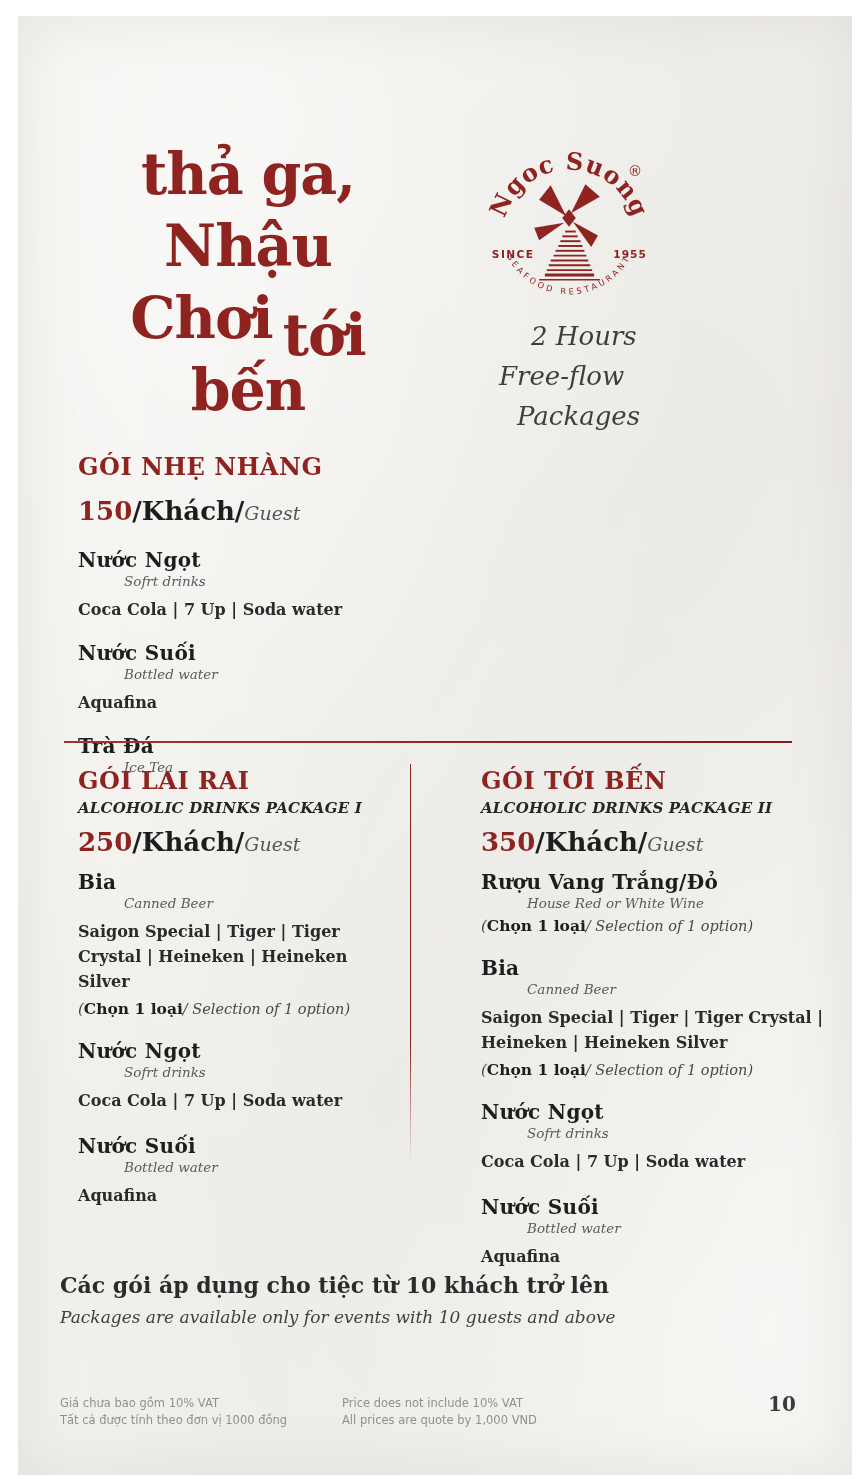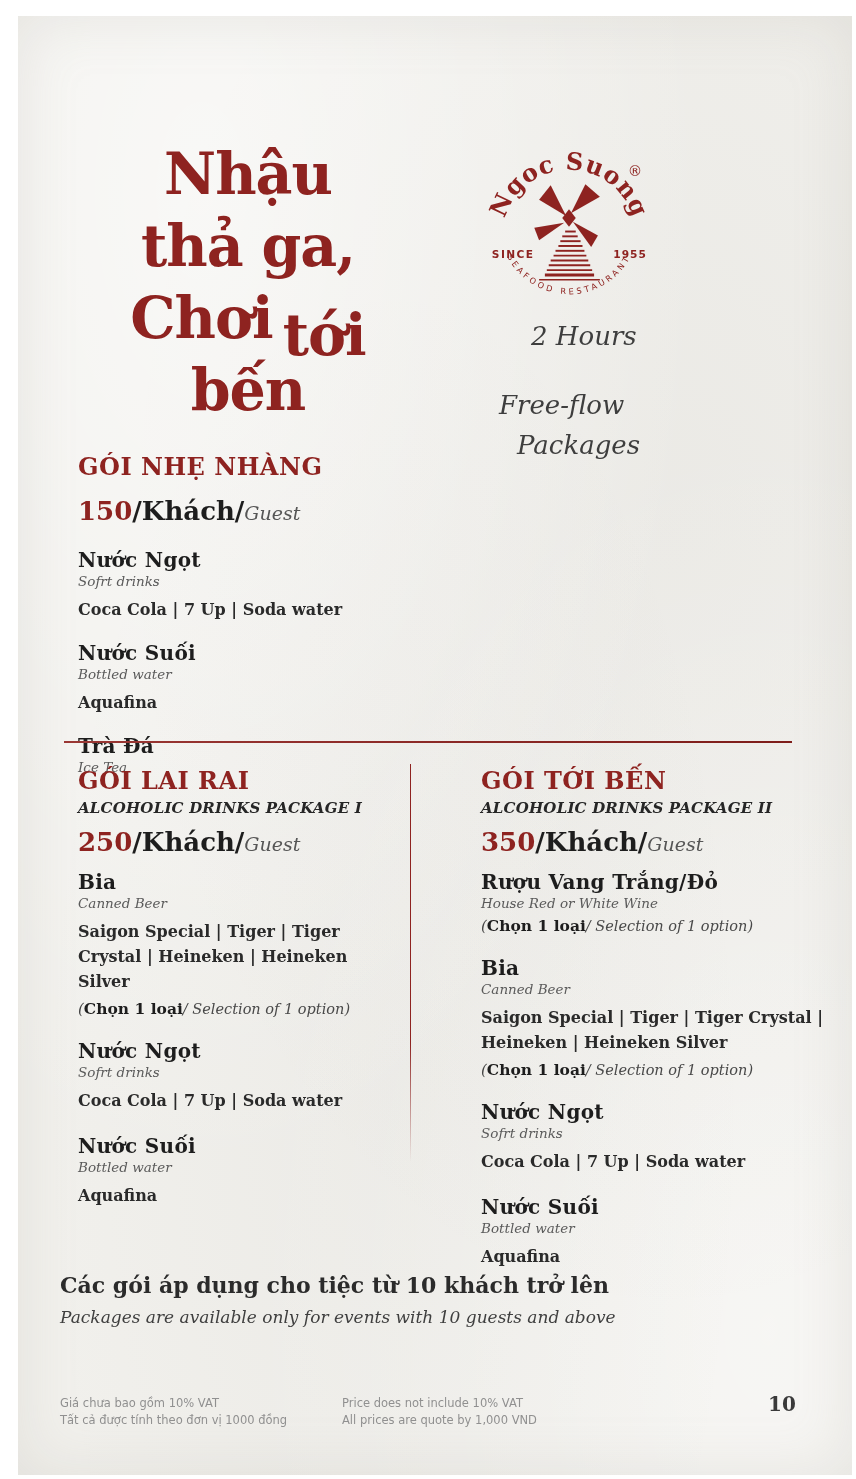--- a/index.html
+++ b/index.html
@@ -27,21 +27,21 @@
     font-weight:700; font-size:57px; line-height:72px; letter-spacing:-1px;
   }
   .t-offset { position:relative; top:17px; margin-left:10px; }
   .logo { position:absolute; left:487px; top:141px; width:164px; height:182px; }
   .logo svg { width:100%; height:100%; }
   .tagline {
     position:absolute; left:497px; top:316px;
     font-style:italic; font-size:26px; line-height:40px; color:#3e3e3e;
   }
   .tl-0 { margin-left:34px; }
-  .tl-1 { margin-left:2px;margin-top:29px; }
+  .tl-1 { margin-left:2px; }
   .tl-2 { margin-left:20px; }
 
   
   .pkg-1 { position:absolute; left:78px; top:452px; width:430px; }
   .col-left  { position:absolute; left:78px;  top:766px; width:324px; }
   .col-right { position:absolute; left:481px; top:766px; width:342px; }
   .hr-red { position:absolute; left:64px; top:741px; width:728px; height:2px;
             background:linear-gradient(to right,#9a3734,#7e1d1a); }
   .v-red  { position:absolute; left:410px; top:764px; width:1px; height:398px;
             background:linear-gradient(to bottom,#8e2320 70%, rgba(142,35,32,0)); }
@@ -53,21 +53,21 @@
   .cols .price { margin-top:10px; }
   .price-num  { font-size:26px; font-weight:700; color:#8e2320; }
   .price-unit { font-size:26px; font-weight:700; color:#1d1d1d; }
   .price-guest{ font-size:19px; font-style:italic; color:#565656; }
 
   .item { margin-top:22px; }
   .item + .item { margin-top:19px; }
   .cols .item { margin-top:13px; }
   .cols .item + .item { margin-top:21px; }
   .item-name { font-size:20px; font-weight:700; color:#1d1d1d; letter-spacing:.3px; }
-  .item-en   { font-size:13.5px; font-style:italic; color:#5a5a5a; margin-top:1px; }
+  .item-en   { font-size:13.5px; font-style:italic; color:#5a5a5a; margin-top:1px;margin-left:46px; }
   .item-detail { font-size:16px; font-weight:700; color:#2a2a2a; margin-top:8px; line-height:25px; }
   .choice { margin-top:5px; }
   .c-open { font-size:15px; font-style:italic; color:#444444; }
   .c-vi   { font-size:15.5px; font-weight:700; color:#1d1d1d; }
   .c-en   { font-size:14.5px; font-style:italic; color:#494949;text-align:right; }
 
   
   .note { position:absolute; left:60px; top:1272px; }
   .note-vi { font-size:22px; font-weight:700; color:#2b2b2b; }
   .note-en { font-size:17px; font-style:italic; color:#3f3f3f; margin-top:9px; }
@@ -79,22 +79,22 @@
   .page-num { position:absolute; left:768px; top:1392px;
     font-size:20px; font-weight:700; color:#3a3a3a; }
 </style>
 </head>
 <body>
 
 <div class="page">
   <div class="paper"></div>
 
   <div class="hero-title">
+    <div>thả ga,</div>
     <div>Nhậu</div>
-    <div>thả ga,</div>
     <div>
       <span>Chơi</span><span class="t-offset">tới</span>
     </div>
     <div>bến</div>
   </div>
 
   <div class="logo">
     <svg viewBox="0 0 170 185" xmlns="http://www.w3.org/2000/svg">
       <defs>
         <path id="arcTop" d="M 16 97 A 68 68 0 0 1 154 97" fill="none"></path>

